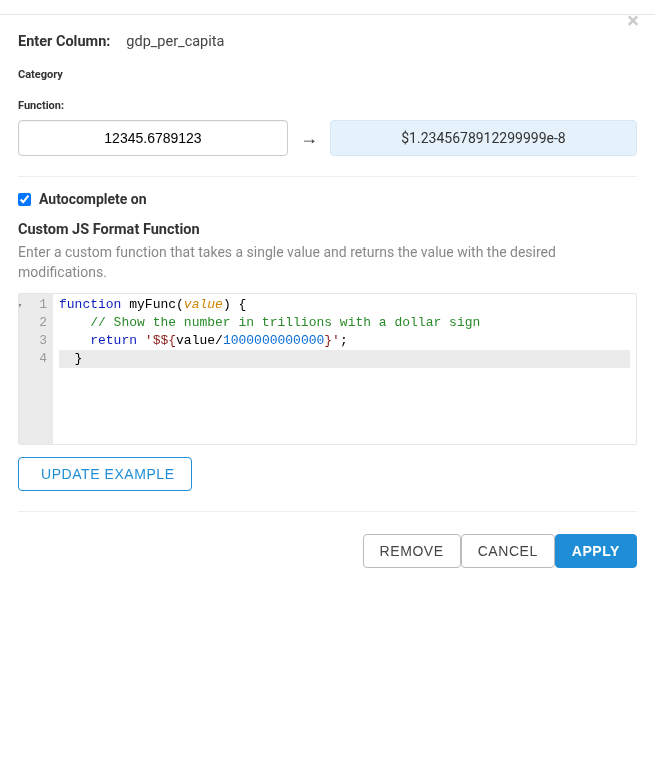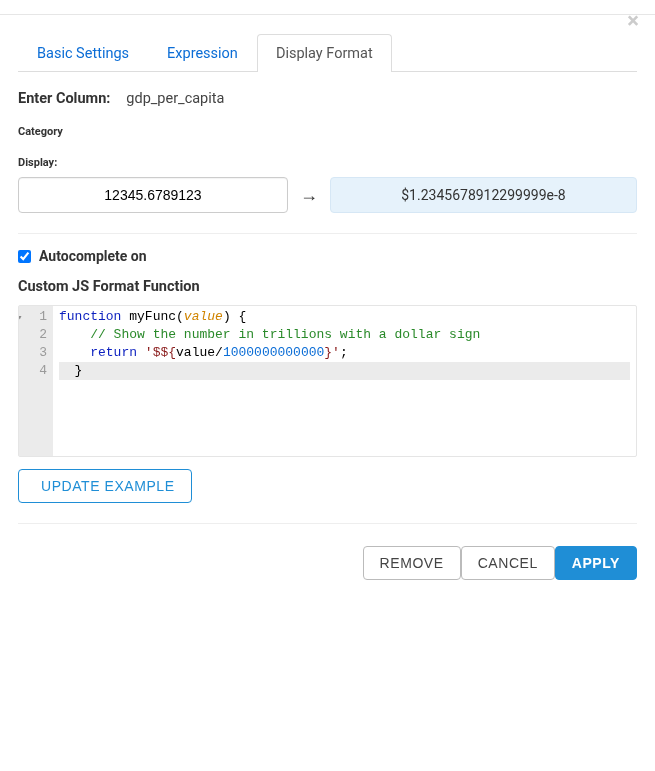--- a/index.html
+++ b/index.html
@@ -112,52 +112,48 @@
   .footer-row { display: flex; justify-content: flex-end; margin-top: 22px; }
   .update-row { margin-top: 12px; }
 </style>
 </head>
 <body>
 
 <div class="dialog">
   <span class="close-x">×</span>
   <hr class="hr">
 
-  <div class="tabs">
-    <div class="tab">Basic Settings</div>
-    <div class="tab">Expression</div>
-    <div class="tab active">Display Format</div>
-  </div>
 
   <div class="row kv">
     <span class="kv-label">Enter Column:</span>
     <span class="kv-value">gdp_per_capita</span>
   </div>
 
   <div class="row">
     <label class="field-label">Category</label>
   </div>
 
   <div class="row">
-    <label class="field-label">Display:</label>
+    <label class="field-label">Function:</label>
     <div class="example-row">
       <input class="example-input" type="text" value="12345.6789123" style="">
       <span class="arrow">→</span>
       <div class="example-output">$1.2345678912299999e-8</div>
     </div>
   </div>
 
   <hr class="thin-hr">
 
   <div class="checkbox-row">
     <input type="checkbox" checked="" style="">
     <span>Autocomplete on</span>
   </div>
 
   <div class="section-title">Custom JS Format Function</div>
+  <div class="section-help">Enter a custom function that takes a single value and returns the value with the desired modifications.</div>
 
   <div class="editor">
     <div class="editor-body">
       <div class="gutter">
         <div class="ln"><span class="fold">▾</span><span>1</span></div>
         <div class="ln"><span>2</span></div>
         <div class="ln"><span>3</span></div>
         <div class="ln"><span>4</span></div>
       </div>
       <div class="code"><div class="line"><span class="tok-kw">function</span> <span class="tok-fn">myFunc</span><span>(</span><span class="tok-arg">value</span><span>)</span><span> {</span></div><div class="line">    <span class="tok-comm">// Show the number in trillions with a dollar sign</span></div><div class="line">    <span class="tok-kw">return</span> <span class="tok-str">'$${</span><span>value/</span><span class="tok-num">1000000000000</span><span class="tok-str">}'</span><span>;</span></div><div class="line current">  <span>}</span></div></div>

